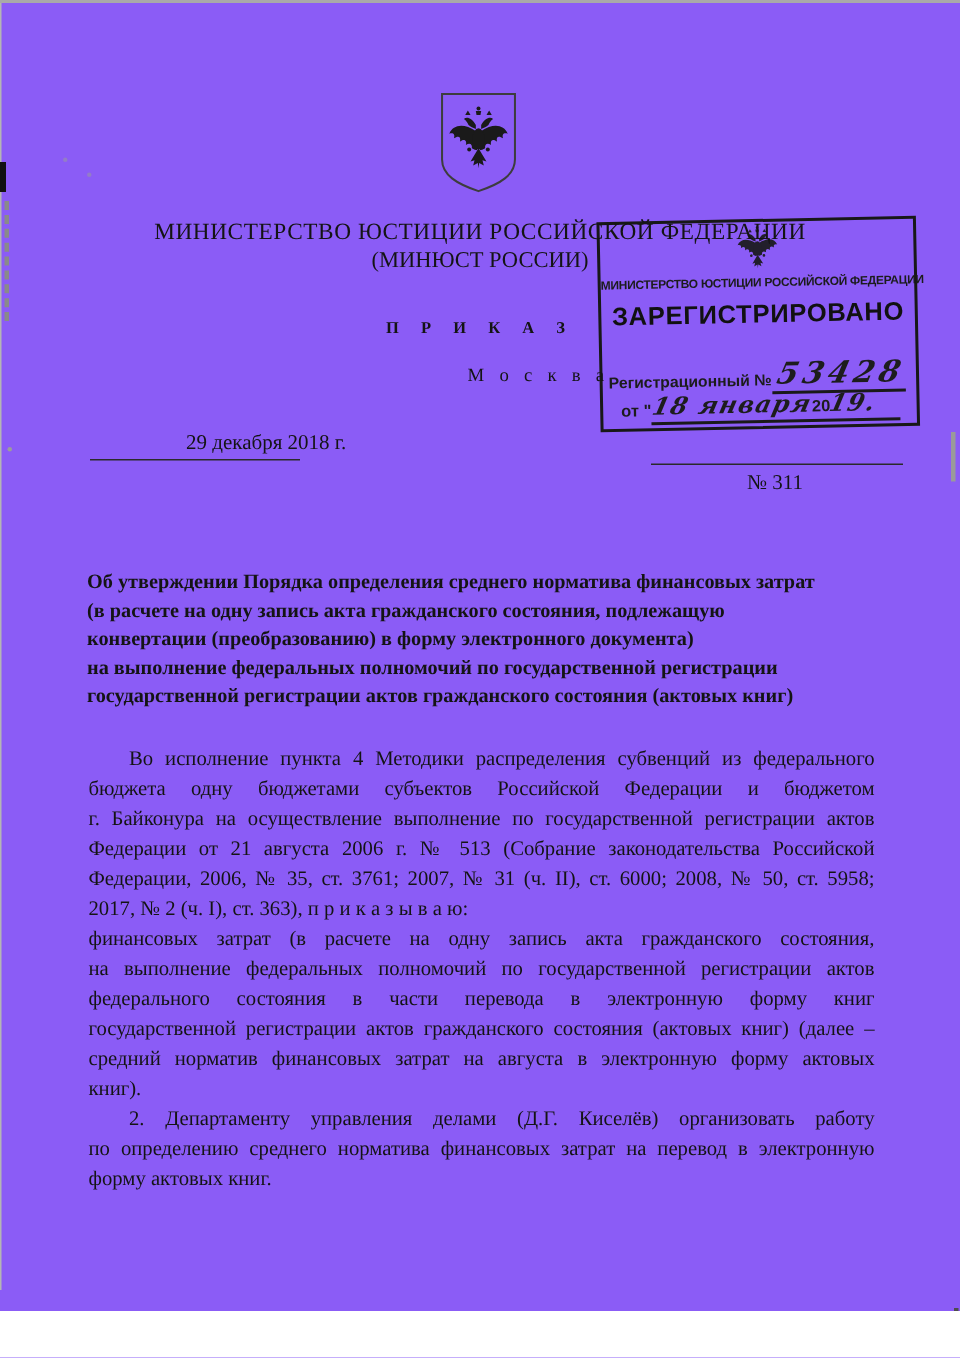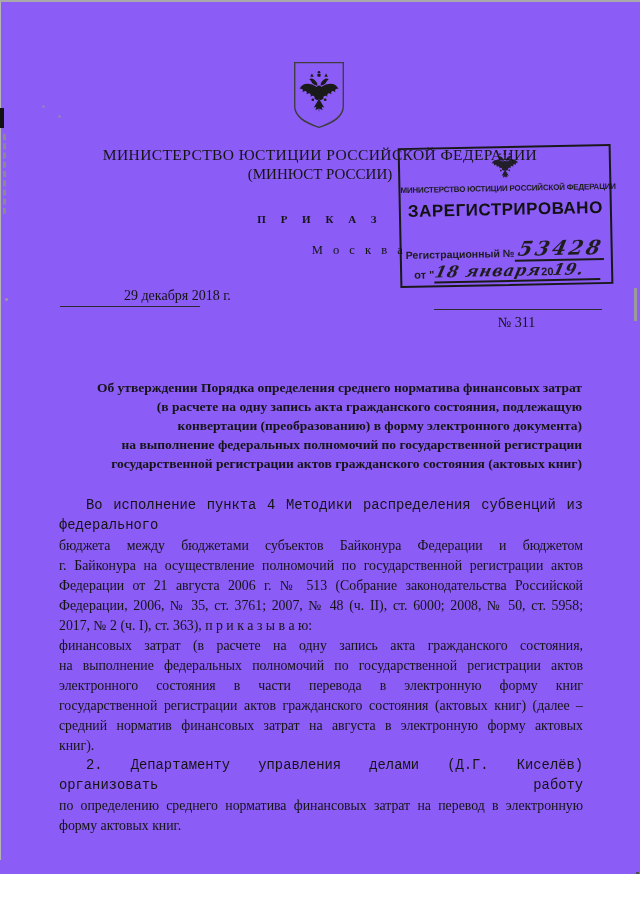--- a/index.html
+++ b/index.html
@@ -48,26 +48,26 @@
     display:inline-block; transform:skewX(-14deg);}
   .hw-num{font-size:20px; letter-spacing:3px; line-height:18px;}
   .stamp-daterow{position:absolute; left:12px; top:114px; width:186px; display:flex; align-items:flex-end;}
   .stamp-dateprefix{font-size:11px; font-weight:bold; white-space:pre; padding-bottom:3px; color:#1c1c1c;}
   .stamp-datewrap{flex:1; border-bottom:2px solid #1a1a1a; white-space:nowrap; padding-left:1px;}
   .hw-date{font-size:16px; letter-spacing:1px; line-height:16px;}
   .stamp-year{font-size:11px; font-weight:bold; color:#1c1c1c;}
   
   .title-block{position:absolute; left:58px; top:378px; width:524px;
     font-size:13.5px; font-weight:bold; line-height:19px; z-index:2;}
-  .title-block .tline{text-align:right;}
+  .title-block .tline{text-align:left;}
   
   .body-block{position:absolute; left:59px; top:496px; width:524px;
     font-size:13.8px; line-height:20px; z-index:2;}
   .body-par .tline{text-align:justify; text-align-last:justify;}
-  .body-par .tline.first{text-indent:27px;font-family:Liberation Mono, monospace;}
+  .body-par .tline.first{text-indent:27px;}
   .body-par .tline.last{text-align-last:left;}
 </style>
 </head>
 <body>
 
 <svg width="0" height="0" style="position:absolute">
   <symbol id="eagle" viewBox="0 0 100 100">
     <g fill="#1a1a1a">
       <circle cx="50" cy="6" r="3"></circle>
       <path d="M46 10 h8 l-1 6 h-6 z"></path>
@@ -139,30 +139,30 @@
       <div class="tline first">Об утверждении Порядка определения среднего норматива финансовых затрат</div>
       <div class="tline">(в расчете на одну запись акта гражданского состояния, подлежащую</div>
       <div class="tline">конвертации (преобразованию) в форму электронного документа)</div>
       <div class="tline">на выполнение федеральных полномочий по государственной регистрации</div>
       <div class="tline last">государственной регистрации актов гражданского состояния (актовых книг)</div>
     </div>
 
   <div class="body-block">
     <div class="body-par">
         <div class="tline first">Во исполнение пункта 4 Методики распределения субвенций из федерального</div>
-        <div class="tline">бюджета между бюджетами субъектов Байконура Федерации и бюджетом</div>
-        <div class="tline">г. Байконура на осуществление полномочий по государственной регистрации актов</div>
+        <div class="tline">бюджета одну бюджетами субъектов Российской Федерации и бюджетом</div>
+        <div class="tline">г. Байконура на осуществление выполнение по государственной регистрации актов</div>
         <div class="tline">Федерации от 21 августа 2006 г. № 513 (Собрание законодательства Российской</div>
-        <div class="tline">Федерации, 2006, № 35, ст. 3761; 2007, № 48 (ч. II), ст. 6000; 2008, № 50, ст. 5958;</div>
+        <div class="tline">Федерации, 2006, № 35, ст. 3761; 2007, № 31 (ч. II), ст. 6000; 2008, № 50, ст. 5958;</div>
         <div class="tline last">2017, № 2 (ч. I), ст. 363), п р и к а з ы в а ю:</div>
       </div>
     <div class="body-par">
         <div class="tline">финансовых затрат (в расчете на одну запись акта гражданского состояния,</div>
         <div class="tline">на выполнение федеральных полномочий по государственной регистрации актов</div>
-        <div class="tline">электронного состояния в части перевода в электронную форму книг</div>
+        <div class="tline">федерального состояния в части перевода в электронную форму книг</div>
         <div class="tline">государственной регистрации актов гражданского состояния (актовых книг) (далее –</div>
         <div class="tline">средний норматив финансовых затрат на августа в электронную форму актовых</div>
         <div class="tline last">книг).</div>
       </div>
     <div class="body-par">
         <div class="tline first">2. Департаменту управления делами (Д.Г. Киселёв) организовать работу</div>
         <div class="tline">по определению среднего норматива финансовых затрат на перевод в электронную</div>
         <div class="tline last">форму актовых книг.</div>
       </div>
   </div>

